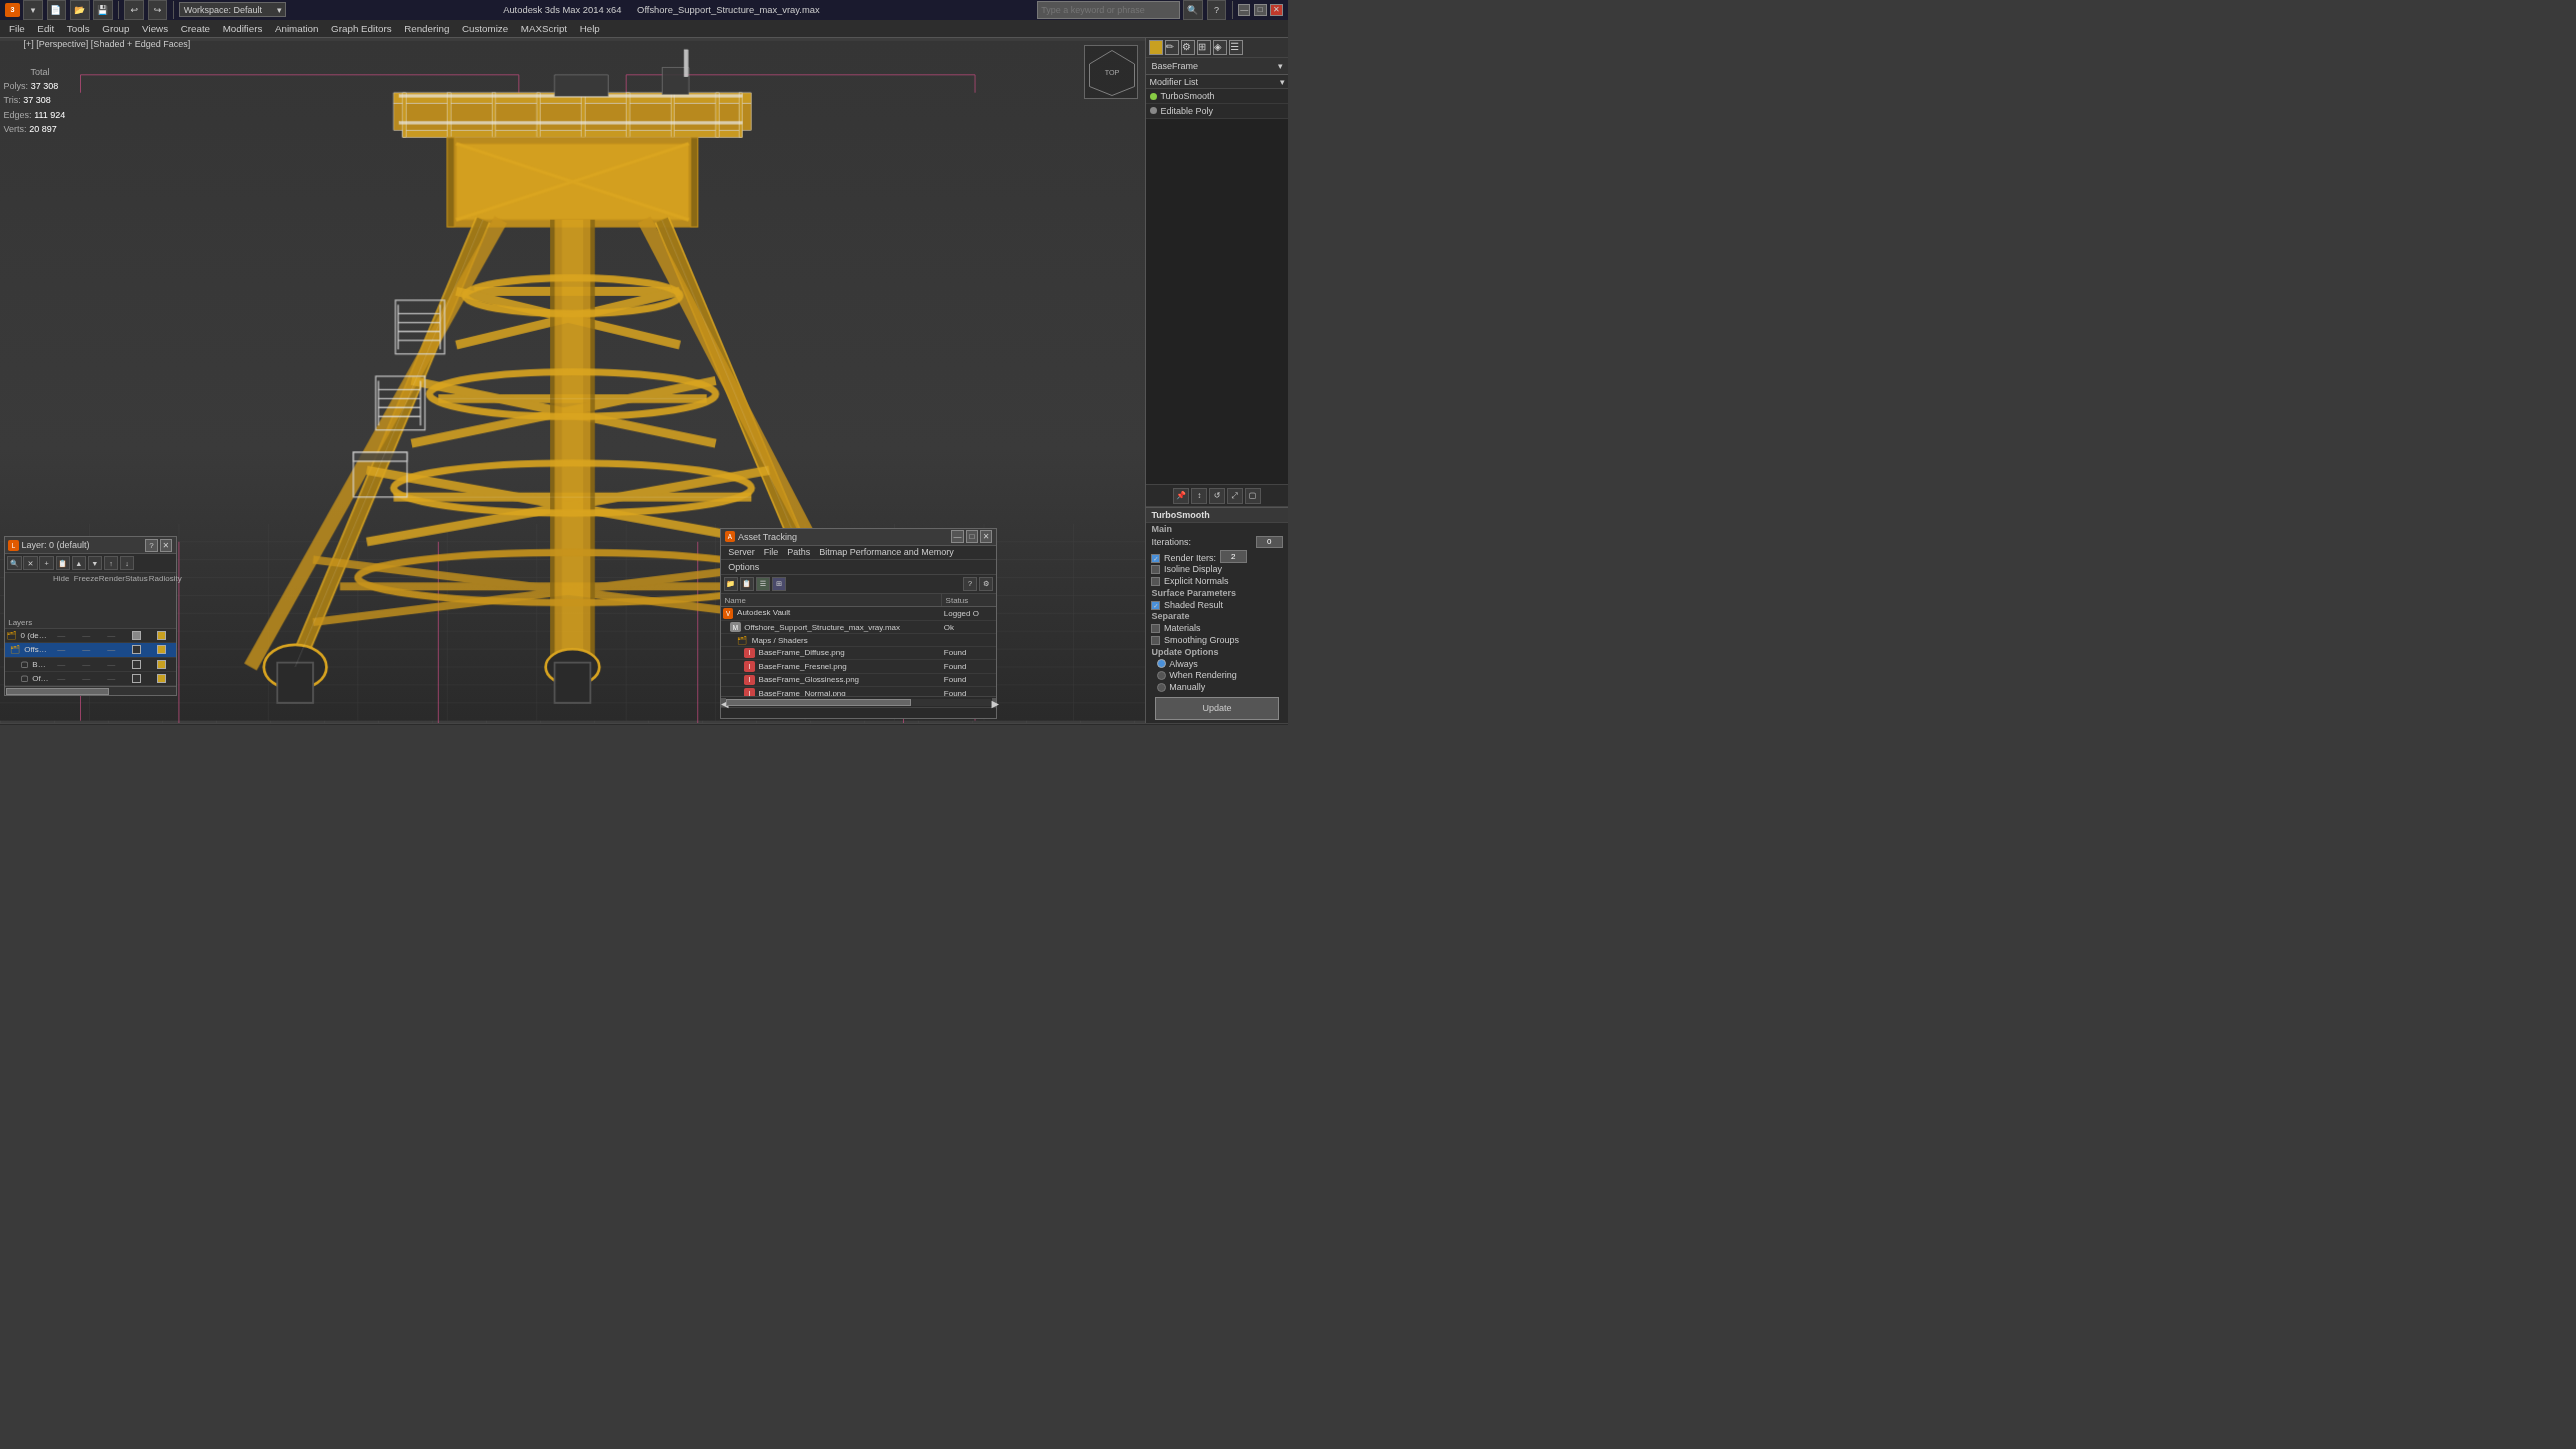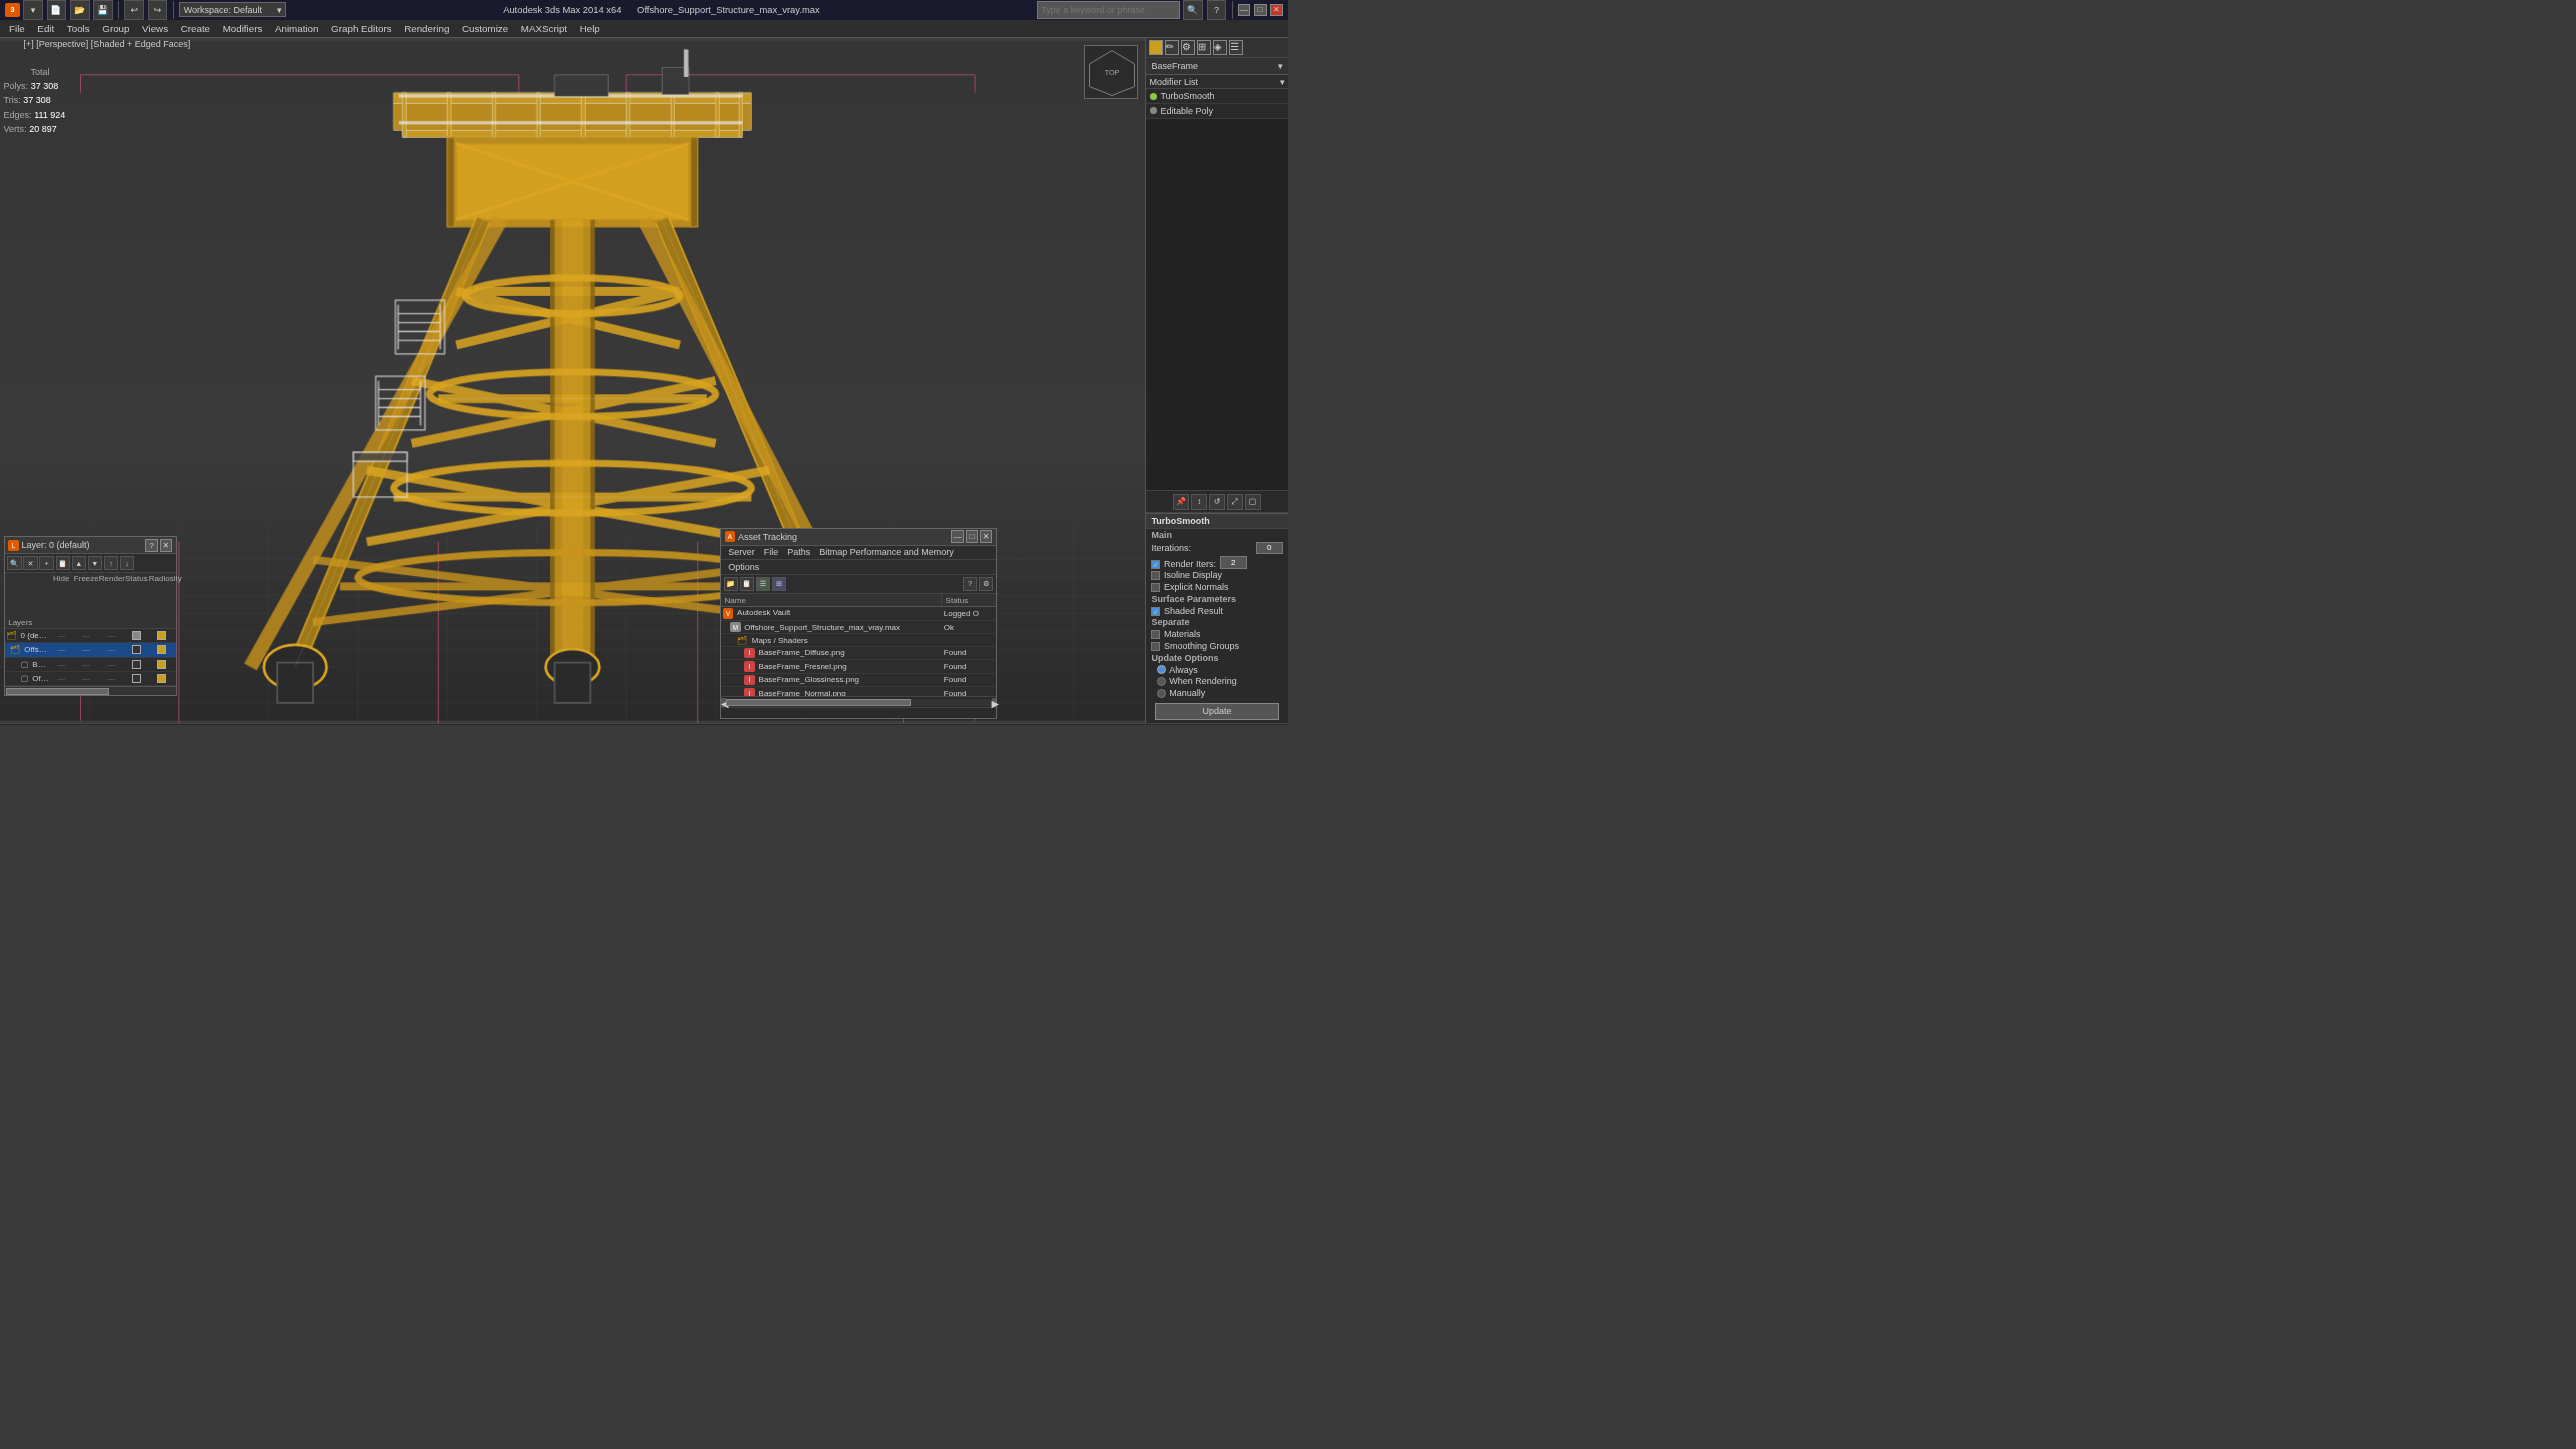--- a/index.html
+++ b/index.html
@@ -226,21 +226,21 @@
       gap: 3.6px;
       font-size: 9px;
       color: #ccc;
     }
     .radio {
       width: 9px; height: 9px; border-radius: 50%; border: 0.9px solid #777; background: #555;
     }
     .radio.checked { background: #4a90d9; border: 1.8px solid #aaa; }
     .update-btn {
       margin: 3.6px 9px;
-      height: 17px; background: #555; border: 0.9px solid #888;
+      height: 23px; background: #555; border: 0.9px solid #888;
       font-size: 9px; color: #ccc; cursor: pointer;
       display: flex; align-items: center; justify-content: center;
     }
 
     
     #status-bar {
       height: 19.7px;
       background: #2a2a2a;
       border-top: 0.9px solid #444;
       display: flex;

